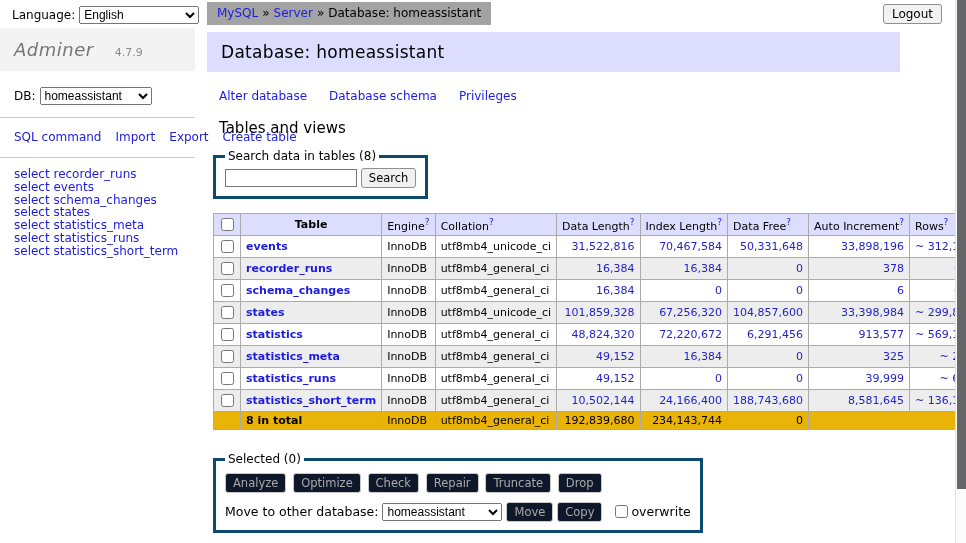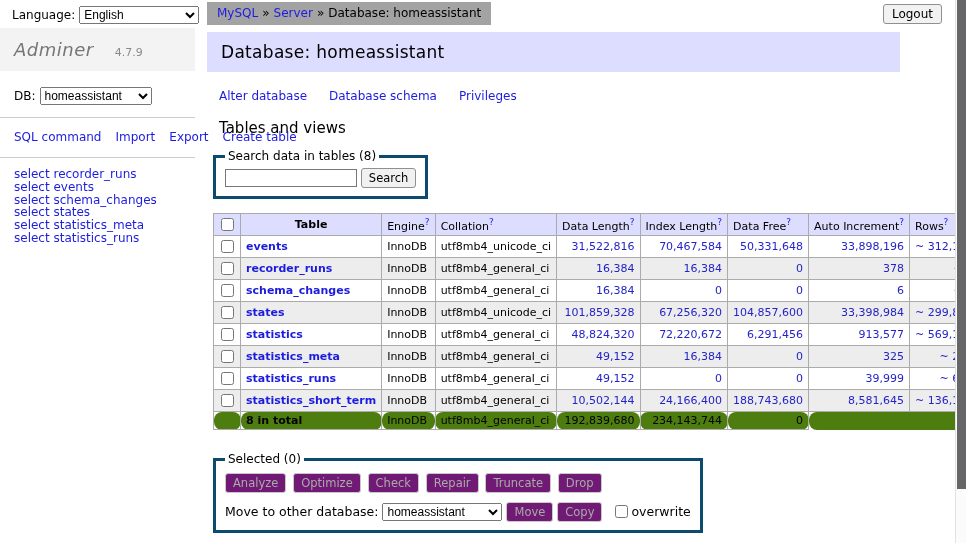--- a/index.html
+++ b/index.html
@@ -61,36 +61,36 @@
     display: inline-block; border: 3px solid #0c4a6e;
     margin: 2px 0 0 6px; padding: 5px 9px 8px;
   }
   legend { font-size: 12px; padding: 0 3px; }
   .search-input { width: 132px; height: 18px; font-size: 12px; border: 1px solid #777; padding: 1px 3px; }
   .btn {
     font-size: 11.5px; font-family: inherit;
     padding: 2px 7px; background: #f1f1f1;
     border: 1px solid #8f8f8f; border-radius: 3px; cursor: pointer;
   }
-  .btn:disabled { color: #aaa; border-color: #c9c9c9; background: #701a75; cursor: default; }
+  .btn:disabled { color: #aaa; border-color: #c9c9c9; background: #0f172a; cursor: default; }
 
   
   table.db-tables { border-collapse: collapse; margin: 14px 0 0 6px; font-size: 11px; }
   .db-tables th, .db-tables td {
     border: 1px solid #ababab; padding: 2px 5px; height: 13px;
     font-weight: normal; text-align: left; white-space: nowrap;
   }
   .db-tables thead th, .db-tables thead td { background: #ddddff; }
   .db-tables thead th sup a { font-size: 9px; }
   .db-tables th.col-table-hdr { font-weight: bold; text-align: center; }
   .db-tables td.chk { text-align: center; width: 18px; padding: 1px 3px; }
   .db-tables th.name a { font-weight: bold; }
   .db-tables td.num { text-align: right; color: #2323c8; }
   .db-tables tr.even th, .db-tables tr.even td { background: #ededed; }
-  .db-tables tr.total td, .db-tables tr.total th { background: #4d7c0f; color: #000; border-radius: 8px; }
+  .db-tables tr.total td, .db-tables tr.total th { background: #eab308; color: #000; }
   .db-tables tr.total th { font-weight: bold; }
   .db-tables tr.total td.num { color: #000; margin-top: 22px; }
   .db-tables td.ghost { border: none; background: #fff; }
 
   
   .selected-fieldset { margin-top: 22px; }
   .selected-fieldset .btn-row { margin: 2px 0 9px; }
   .selected-fieldset .btn-row .btn { margin-right: 3px; }
   .move-row { font-size: 12.5px; }
   .move-row select { width: 120px; font-size: 12px; margin: 0 4px; }
@@ -122,20 +122,21 @@
     <a>SQL command</a><a>Import</a><a>Export</a><a>Create table</a>
   </div>
   <hr>
   <div class="side-tables">
     <a>select recorder_runs</a>
     <a>select events</a>
     <a>select schema_changes</a>
     <a>select states</a>
     <a>select statistics_meta</a>
     <a>select statistics_runs</a>
+    <a>select statistics_short_term</a>
   </div>
 </div>
 
 <div class="content">
   <h2 class="page-title">Database: homeassistant</h2>
 
   <p class="links-row">
     <a>Alter database</a><a>Database schema</a><a>Privileges</a>
   </p>
 

